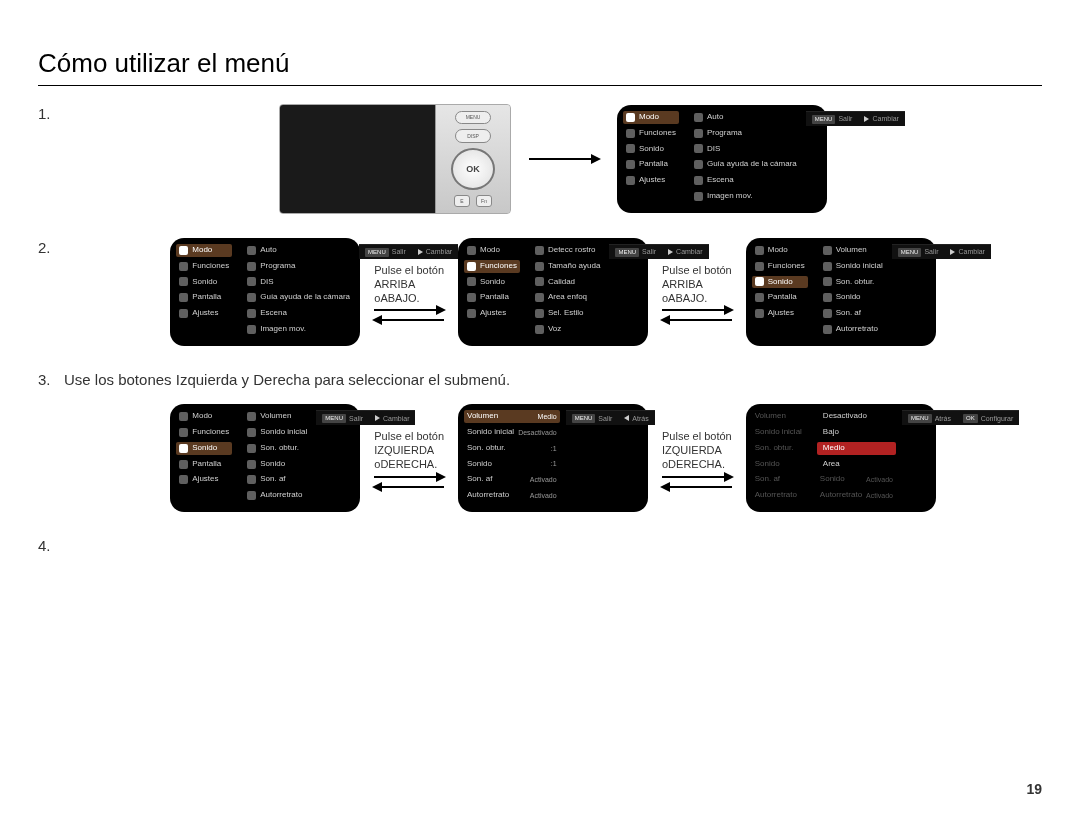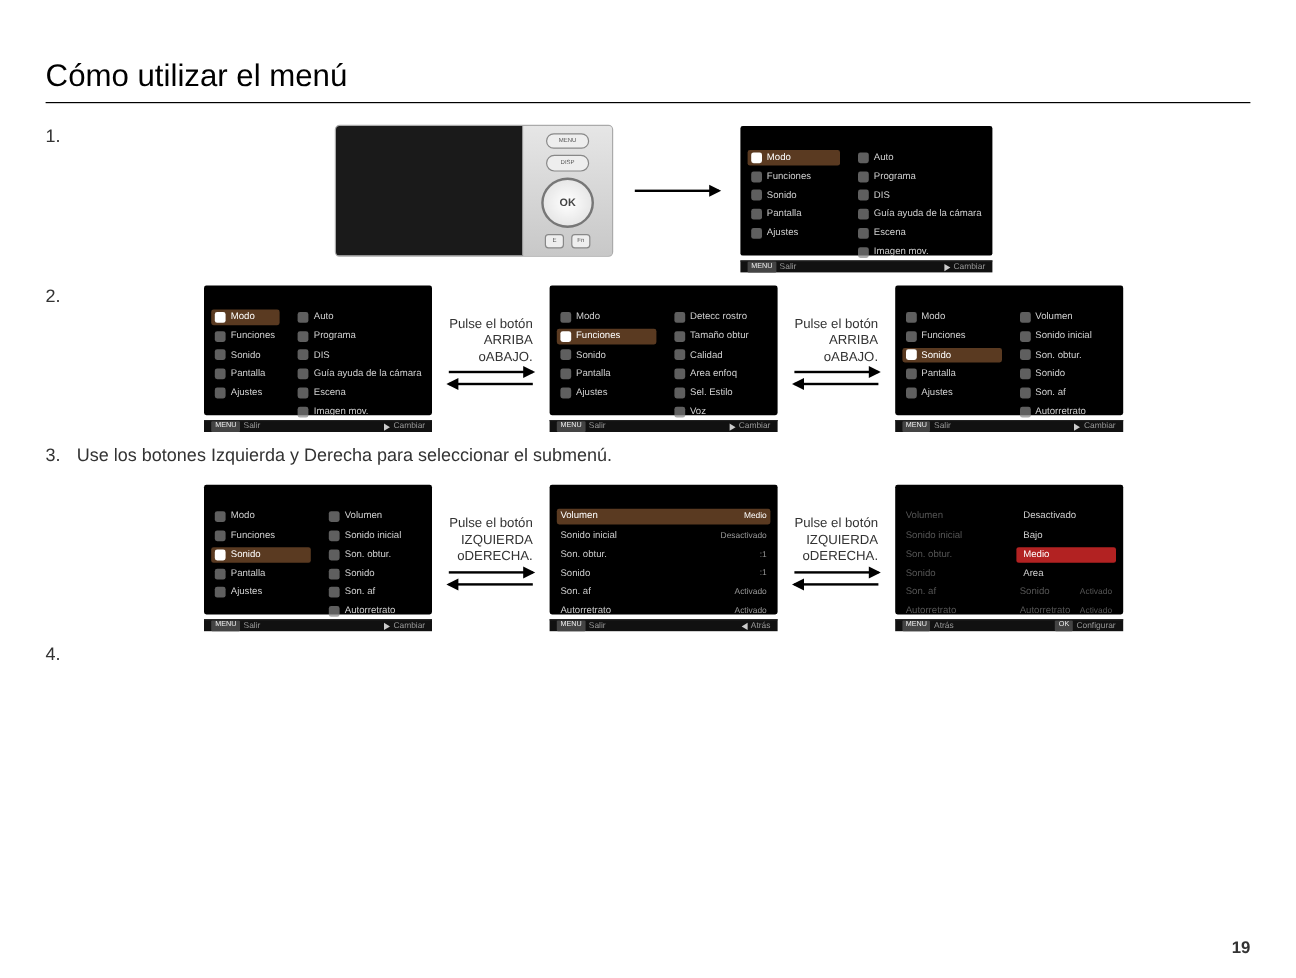--- a/index.html
+++ b/index.html
@@ -12,31 +12,31 @@
   ol.steps>li .num{position:absolute;left:0;}
   .page-num{position:absolute;bottom:18px;right:38px;font-weight:bold;color:#333;font-size:14px;margin-left:31px;}
   .row{display:flex;align-items:center;justify-content:center;gap:18px;margin:14px auto 0;width:100%;}
   .row.multi{justify-content:center;gap:12px;flex-wrap:nowrap;}
   
   .arrow{position:relative;width:70px;height:2px;background:#000;}
   .arrow::after{content:"";position:absolute;right:-2px;top:-4px;border-left:10px solid #000;border-top:5px solid transparent;border-bottom:5px solid transparent;}
   .arrows-dbl{display:flex;flex-direction:column;gap:8px;align-items:center;}
   .arrows-dbl .arrow.left{transform:rotate(180deg);}
   .label-col{display:flex;flex-direction:column;align-items:center;justify-content:flex-start;font-size:11px;line-height:1.3;}
-  .label-col .lbl{text-align:right;margin-bottom:4px;padding:0 2px;}
+  .label-col .lbl{text-align:left;margin-bottom:4px;padding:0 2px;}
   
   .camera{width:230px;height:108px;display:flex;align-items:stretch;background:linear-gradient(#dcdcdc,#cfcfcf);border:1px solid #aaa;border-radius:4px;overflow:hidden;}
   .camera .lcd{flex:1;background:#1a1a1a;border-right:1px solid #999;}
   .camera .ctrls{width:74px;background:linear-gradient(#e6e6e6,#c8c8c8);display:flex;flex-direction:column;align-items:center;justify-content:flex-start;padding:6px 0;gap:5px;}
   .camera .pill{width:34px;height:12px;border:1px solid #888;border-radius:7px;background:#eee;font-size:5px;display:flex;align-items:center;justify-content:center;color:#555;}
   .camera .ok{width:40px;height:40px;border:2px solid #777;border-radius:50%;display:flex;align-items:center;justify-content:center;background:radial-gradient(#fff,#ddd);font-size:9px;font-weight:bold;color:#444;}
   .camera .sq{display:flex;gap:6px;}
   .camera .sq span{width:14px;height:10px;border:1px solid #888;border-radius:3px;background:#eee;font-size:5px;display:flex;align-items:center;justify-content:center;color:#555;}
   
-  .screen{width:190px;height:108px;background:var(--screen);border-radius:2px;color:var(--screen-txt);font-size:8px;display:flex;flex-direction:column;box-sizing:border-box;padding:20px 0 0;position:relative;}
+  .screen{width:190px;height:108px;background:var(--screen);border-radius:14px;color:var(--screen-txt);font-size:8px;display:flex;flex-direction:row;box-sizing:border-box;padding:6px 0 0;position:relative;}
   .screen.big{width:210px;}
   .screen .cols{flex:1;display:flex;}
   .screen .col{flex:1;display:flex;flex-direction:column;gap:3px;padding:0 6px;}
   .screen .li{display:flex;align-items:center;gap:4px;padding:1px 3px;border-radius:2px;white-space:nowrap;}
   .screen .li .ic{width:9px;height:9px;border-radius:2px;background:var(--screen-dim);flex:none;opacity:.7;}
   .screen .li.sel{background:var(--hl-brown);color:#fff;}
   .screen .li.sel .ic{background:#fff;opacity:1;}
   .screen .li.dim{color:#555;}
   .screen .foot{height:14px;background:#111;border-top:1px solid #222;display:flex;align-items:center;font-size:7px;color:#999;}
   .screen .foot .fcell{display:flex;align-items:center;gap:3px;padding:0 6px;}
@@ -241,21 +241,21 @@
                   <span>Ajustes</span>
                 </div>
               </div>
               <div class="col">
                 <div class="li">
                   <span class="ic"></span>
                   <span>Detecc rostro</span>
                 </div>
                 <div class="li">
                   <span class="ic"></span>
-                  <span>Tamaño obtur</span>
+                  <span>Tamaño ayuda</span>
                 </div>
                 <div class="li">
                   <span class="ic"></span>
                   <span>Calidad</span>
                 </div>
                 <div class="li">
                   <span class="ic"></span>
                   <span>Area enfoq</span>
                 </div>
                 <div class="li">

